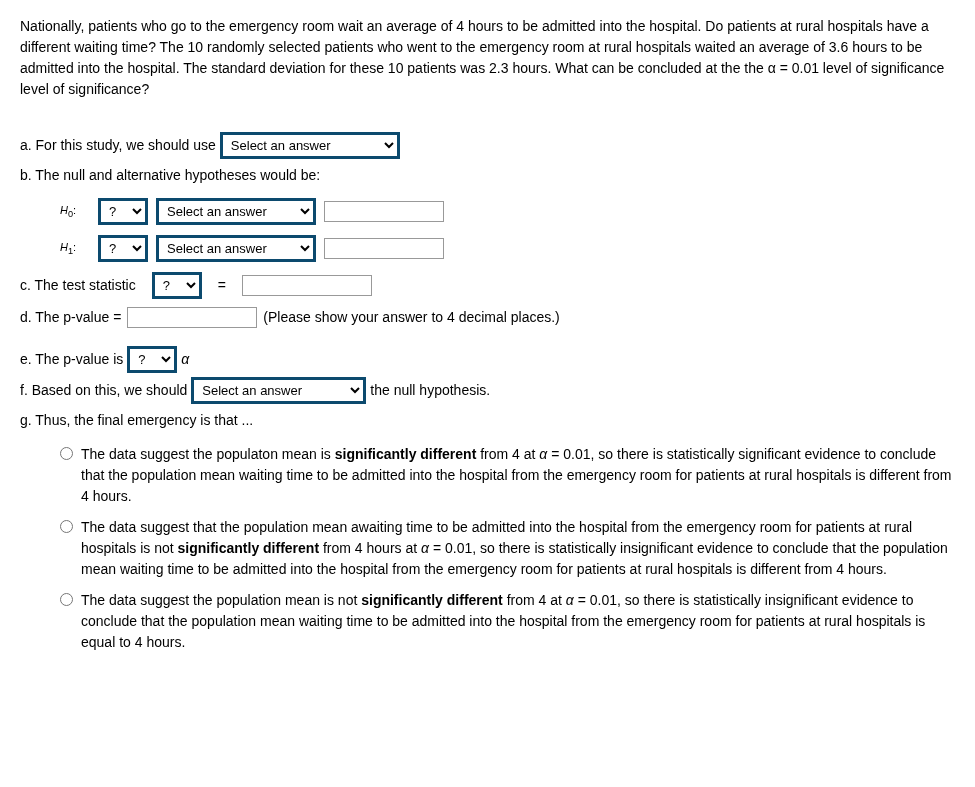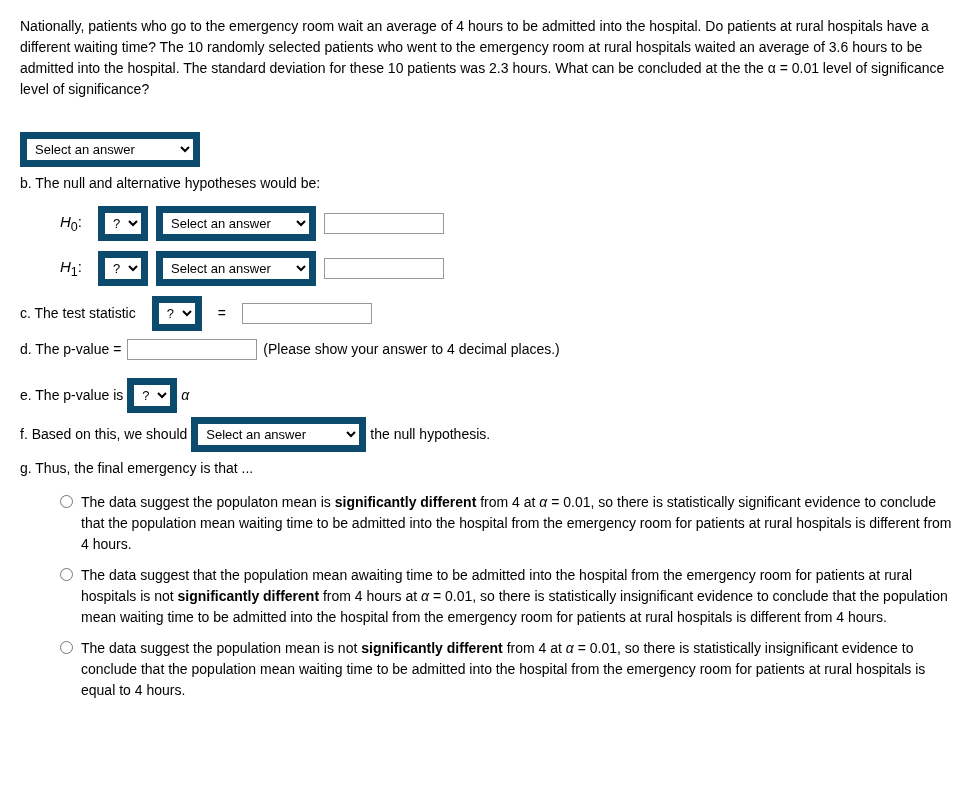--- a/index.html
+++ b/index.html
@@ -40,26 +40,26 @@
     }
 
     .hypothesis-row {
       display: flex;
       align-items: center;
       gap: 8px;
       margin: 10px 0 10px 40px;
     }
 
     .hypothesis-label {
-      font-size: 15px;
+      font-size: 11px;
       min-width: 30px;
     }
 
     select {
-      border: 7px solid #0c4a6e;
+      border: 3px solid #0c4a6e;
       padding: 2px 4px;
       font-size: 13px;
       background: #fff;
       cursor: pointer;
     }
 
     input[type="text"] {
       border: 1px solid #999;
       padding: 2px 4px;
       font-size: 13px;
@@ -127,20 +127,21 @@
       line-height: 1.5;
     }
   </style>
 </head>
 <body>
 
 <p class="intro-text">Nationally, patients who go to the emergency room wait an average of 4 hours to be admitted into the hospital. Do patients at rural hospitals have a different waiting time? The 10 randomly selected patients who went to the emergency room at rural hospitals waited an average of 3.6 hours to be admitted into the hospital. The standard deviation for these 10 patients was 2.3 hours. What can be concluded at the the α = 0.01 level of significance level of significance?</p>
 
 <div class="section">
   <div class="section-a">
+    <span>a. For this study, we should use</span>
     <select class="select-answer-wide">
       <option>Select an answer</option>
     </select>
   </div>
 
   <div class="section-b">
     <span>b. The null and alternative hypotheses would be:</span>
   </div>
 
   <div class="hypothesis-row">

